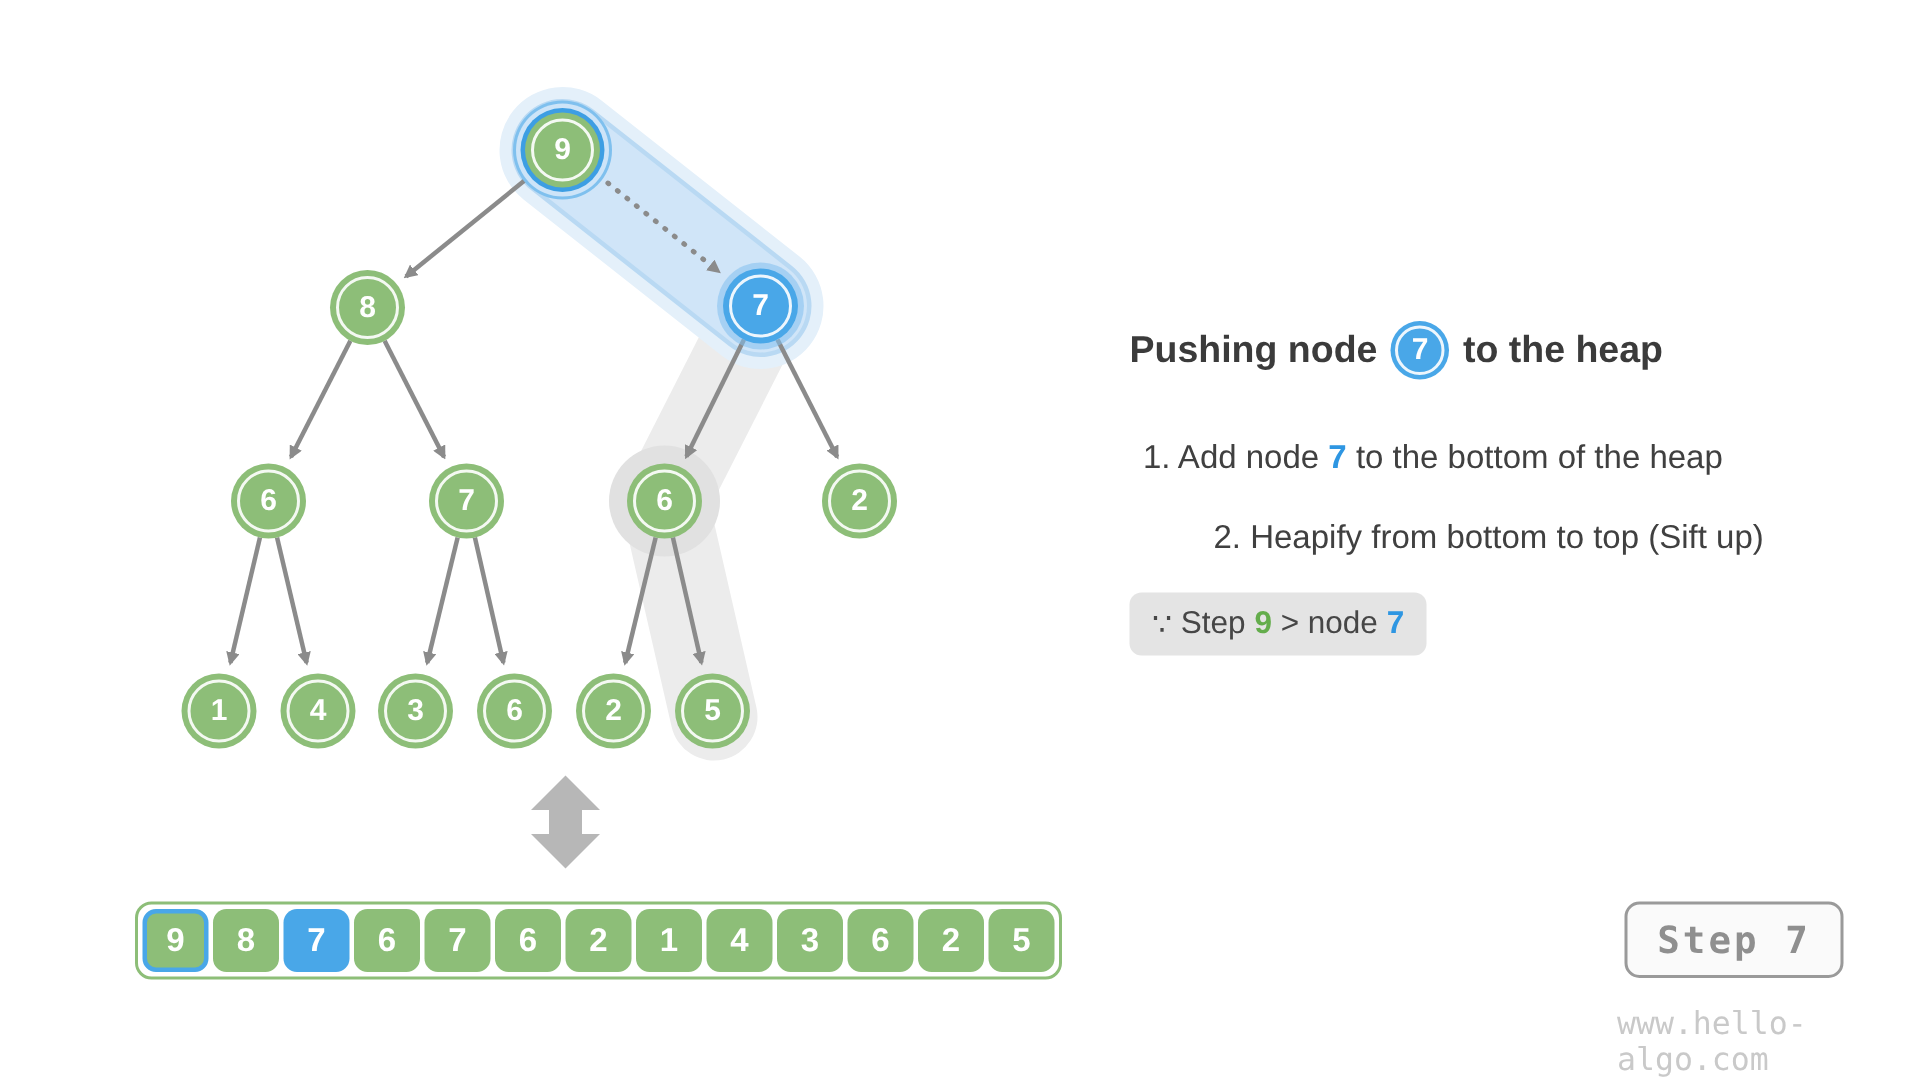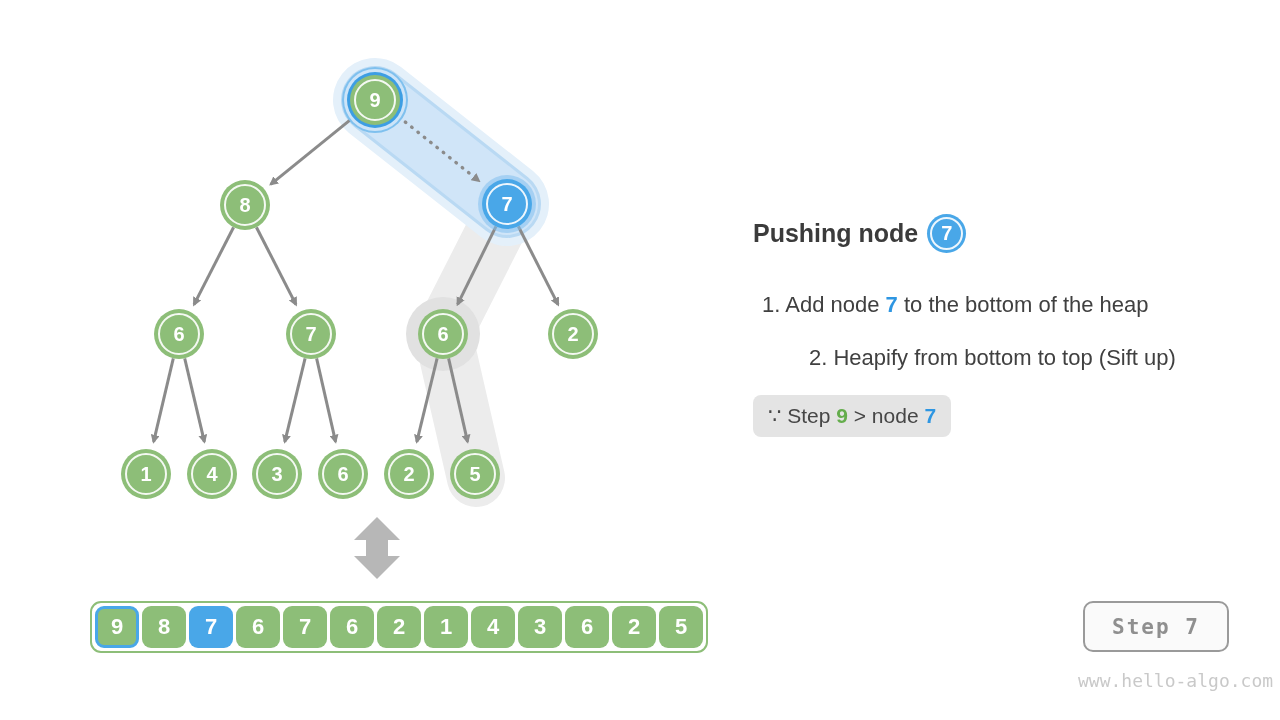--- a/index.html
+++ b/index.html
@@ -65,26 +65,26 @@
     color:#fff;font-size:22px;font-weight:700;box-sizing:border-box;
   }
   .cell.blue-border{border:3px solid #49a7e8;}
   .cell.blue-fill{background:#49a7e8;}
 
   
   .step-badge{
     position:absolute;left:1083px;top:601px;width:146px;height:51px;
     background:#fafafa;border:2px solid #9a9a9a;border-radius:10px;
     display:flex;align-items:center;justify-content:center;box-sizing:border-box;
-    font-family:"DejaVu Sans Mono", monospace;font-size:21px;font-weight:700;
+    font-family:"DejaVu Sans Mono", monospace;font-size:25px;font-weight:700;
     color:#8f8f8f;letter-spacing:2px;
   }
   .watermark{
     position:absolute;left:1078px;top:670px;
-    font-family:"DejaVu Sans Mono", monospace;font-size:18px;color:#c9c9c9;
+    font-family:"DejaVu Sans Mono", monospace;font-size:21px;color:#c9c9c9;
   }
 </style>
 </head>
 <body>
 
 <svg class="layer" viewBox="0 0 1280 720">
   <defs>
     <marker id="arrow" markerWidth="9" markerHeight="9" refX="7" refY="4.5" orient="auto" markerUnits="userSpaceOnUse">
       <path d="M0,0 L9,4.5 L0,9 Z" fill="#8b8b8b"></path>
     </marker>
@@ -159,20 +159,21 @@
   </div>
 <div class="node" style="left:450px;top:449px;">
     <span>5</span>
   </div>
 
 <div class="title">
   <span>Pushing node</span>
   <span class="inline-node">
       <span>7</span>
     </span>
+  <span>to the heap</span>
 </div>
 
 <div class="instruction" style="top:292px;"><span>1. Add node </span><span class="em-blue">7</span><span> to the bottom of the heap</span></div>
 
 <div class="instruction" style="top:345px;margin-left:47px;"><span>2. Heapify from bottom to top (Sift up)</span><span class="em-blue"></span><span></span></div>
 
 <div class="note">
   <span>∵ </span><span>Step </span><span class="em-green">9</span><span> &gt; node </span><span class="em-blue">7</span>
 </div>
 

